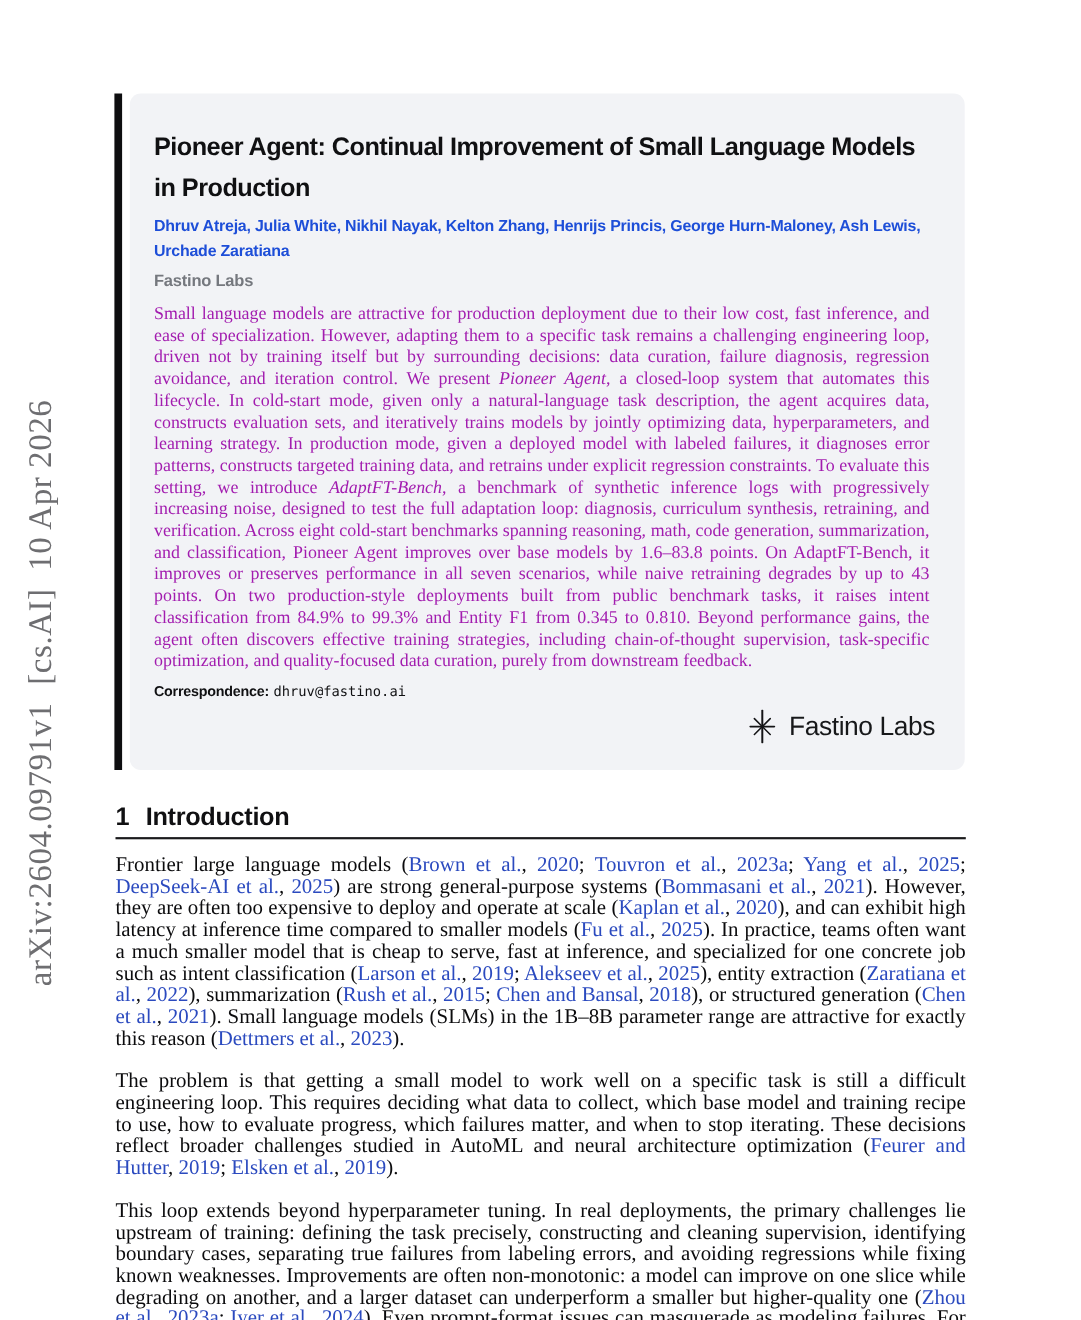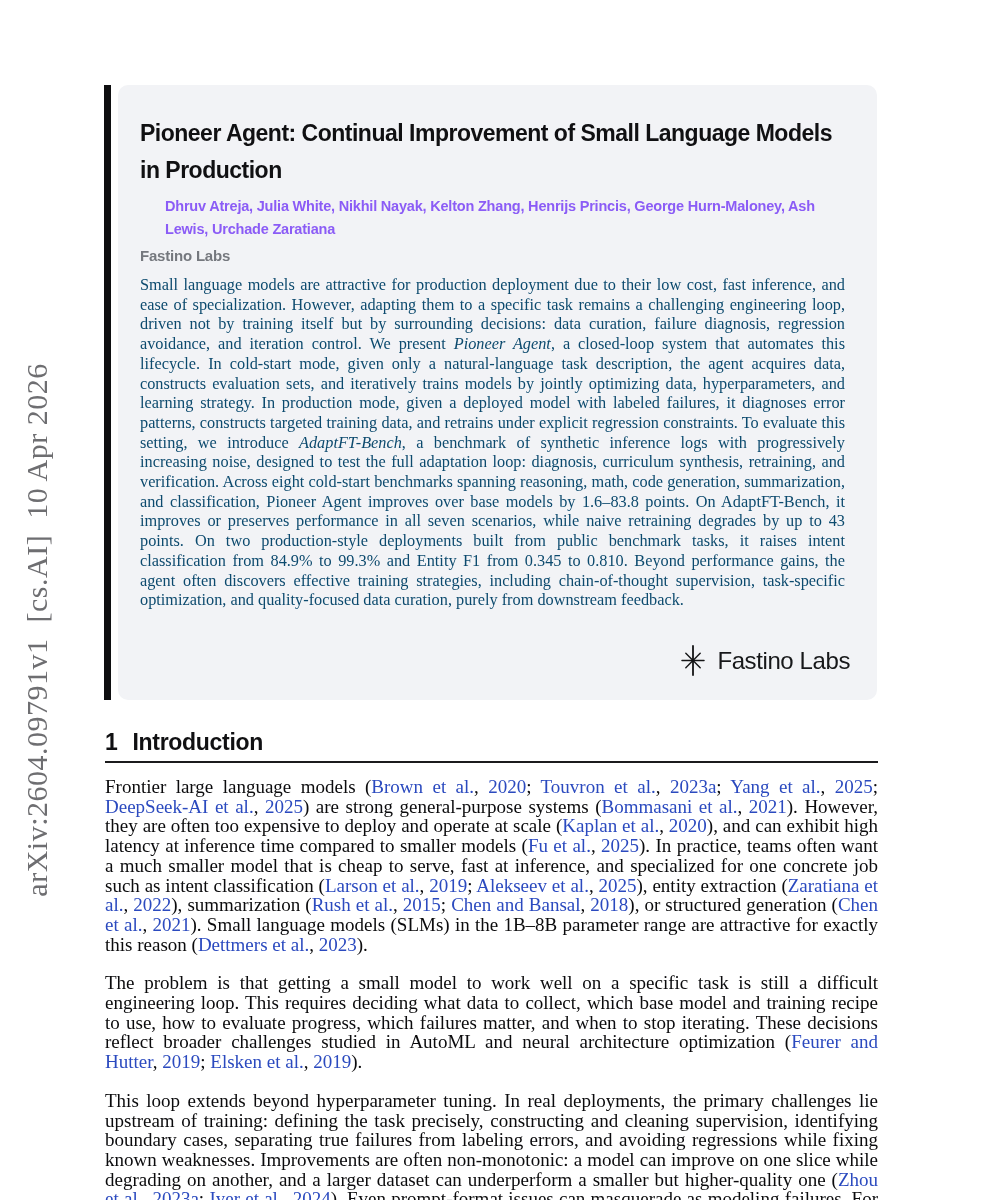--- a/index.html
+++ b/index.html
@@ -37,30 +37,30 @@
     padding:30px 32px 0 22px;
   }
   .paper-title{
     font-family:"Liberation Sans",sans-serif;font-weight:bold;
     font-size:23px;line-height:37px;color:#101012;letter-spacing:-.5px;
     margin:0;
   }
   .authors{
     margin-top:6px;
     font-family:"Liberation Sans",sans-serif;font-weight:bold;
-    font-size:14.5px;line-height:23px;color:#8b5cf6;letter-spacing:-.2px;margin-left:25px;
+    font-size:14.5px;line-height:23px;color:#1d4ed8;letter-spacing:-.2px;
   }
   .affiliation{
     margin-top:5px;
     font-family:"Liberation Sans",sans-serif;font-weight:bold;
     font-size:15px;line-height:20px;color:#75787e;letter-spacing:-.2px;
   }
   .abstract-text{
     margin-top:9px;
-    font-size:16.3px;line-height:19.7px;text-align:justify;color:#0c4a6e;
+    font-size:16.3px;line-height:19.7px;text-align:justify;color:#a21caf;
   }
   .em{font-style:italic;}
 
   .meta-block{margin-top:9px;line-height:19.5px;}
   .meta-label{
     font-family:"Liberation Sans",sans-serif;font-weight:bold;
     font-size:13px;color:#101012;letter-spacing:-.2px;
   }
   .meta-email{
     font-family:"DejaVu Sans Mono",monospace;font-size:12.5px;color:#101012;
@@ -99,20 +99,24 @@
 
 <div class="accent-bar"></div>
 
 <section class="abstract-card">
   <h1 class="paper-title">Pioneer Agent: Continual Improvement of Small Language Models in Production</h1>
   <div class="authors">Dhruv Atreja, Julia White, Nikhil Nayak, Kelton Zhang, Henrijs Princis, George Hurn-Maloney, Ash Lewis, Urchade Zaratiana</div>
   <div class="affiliation">Fastino Labs</div>
   <div class="abstract-text"><span>Small language models are attractive for production deployment due to their low cost, fast inference, and ease of specialization. However, adapting them to a specific task remains a challenging engineering loop, driven not by training itself but by surrounding decisions: data curation, failure diagnosis, regression avoidance, and iteration control.  We present </span><span class="em">Pioneer Agent</span><span>, a closed-loop system that automates this lifecycle. In cold-start mode, given only a natural-language task description, the agent acquires data, constructs evaluation sets, and iteratively trains models by jointly optimizing data, hyperparameters, and learning strategy. In production mode, given a deployed model with labeled failures, it diagnoses error patterns, constructs targeted training data, and retrains under explicit regression constraints. To evaluate this setting, we introduce </span><span class="em">AdaptFT-Bench</span><span>, a benchmark of synthetic inference logs with progressively increasing noise, designed to test the full adaptation loop: diagnosis, curriculum synthesis, retraining, and verification.  Across eight cold-start benchmarks spanning reasoning, math, code generation, summarization, and classification, Pioneer Agent improves over base models by 1.6–83.8 points.  On AdaptFT-Bench, it improves or preserves performance in all seven scenarios, while naive retraining degrades by up to 43 points. On two production-style deployments built from public benchmark tasks, it raises intent classification from 84.9% to 99.3% and Entity F1 from 0.345 to 0.810. Beyond performance gains, the agent often discovers effective training strategies, including chain-of-thought supervision, task-specific optimization, and quality-focused data curation, purely from downstream feedback.</span></div>
 
   <div class="meta-block">
+    <div>
+      <span class="meta-label">Correspondence:</span>
+      <a class="meta-email" href="#">dhruv@fastino.ai</a>
+    </div>
   </div>
 
   <div class="logo">
     <span style="display:inline-flex;">
       <svg width="30" height="31" viewBox="0 0 30 31" fill="none" aria-hidden="true">
         <g stroke="#141416" stroke-linecap="round">
           <line x1="15" y1="1" x2="15" y2="30" stroke-width="1.8"></line>
           <line x1="4" y1="15.5" x2="26" y2="15.5" stroke-width="1.5"></line>
           <line x1="7.8" y1="8.3" x2="22.2" y2="22.7" stroke-width="1.4"></line>
           <line x1="22.2" y1="8.3" x2="7.8" y2="22.7" stroke-width="1.4"></line>

